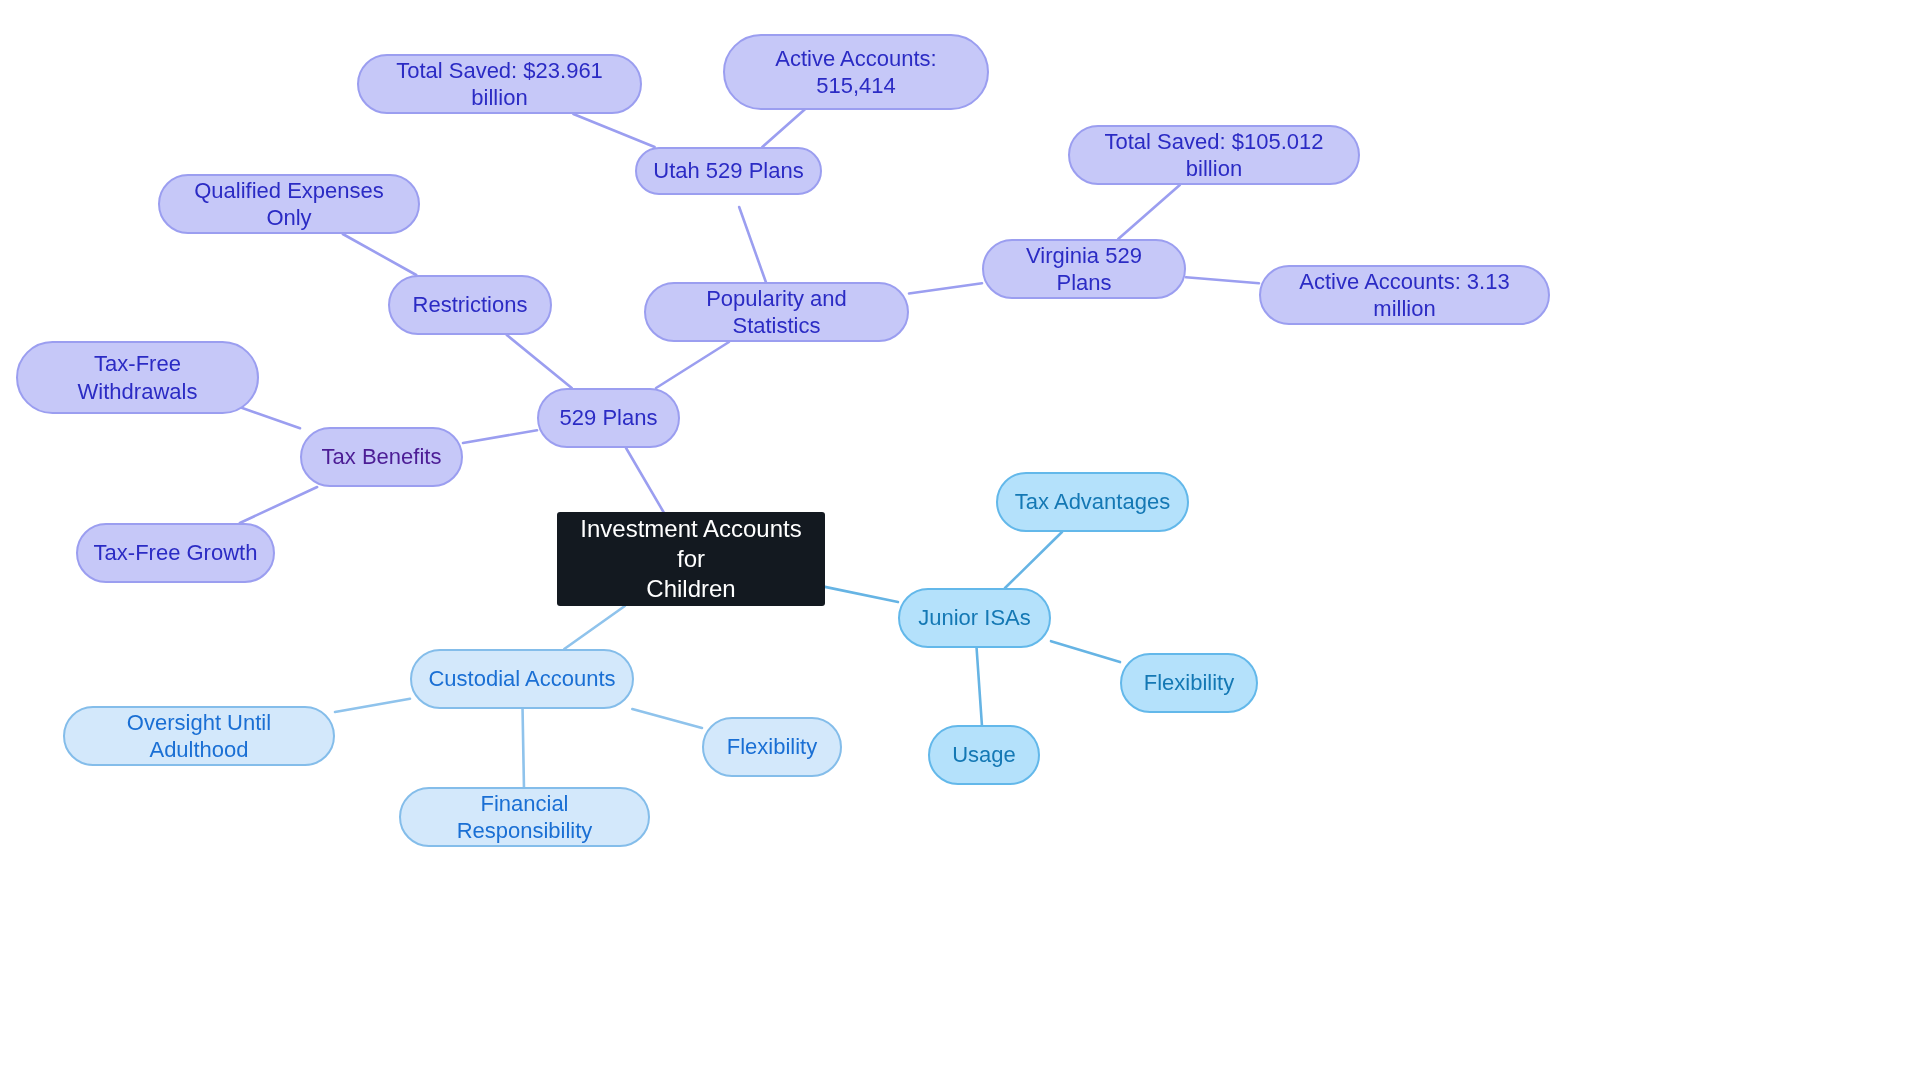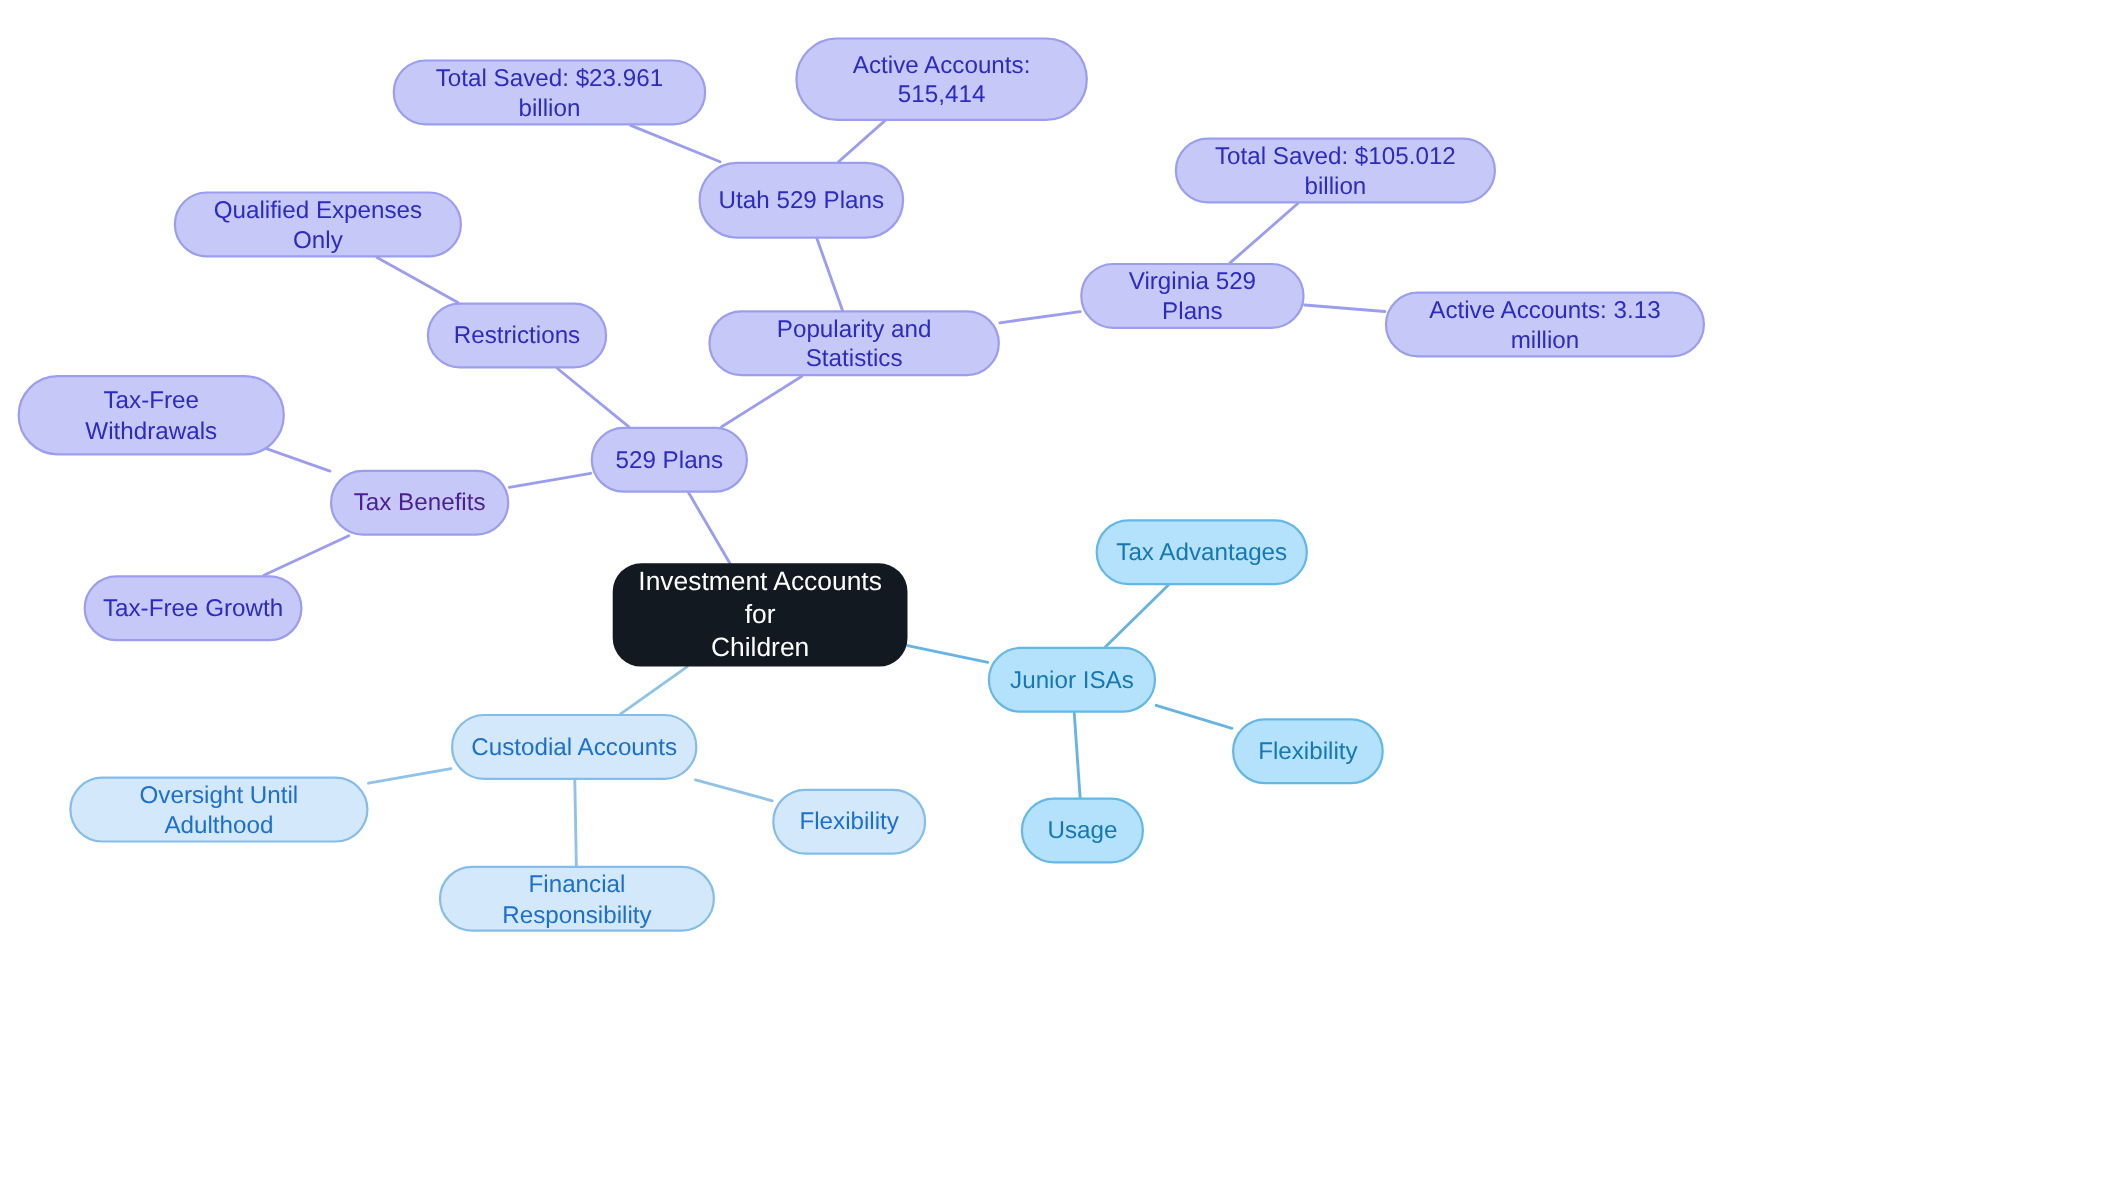--- a/index.html
+++ b/index.html
@@ -31,21 +31,21 @@
     justify-content: center;
     text-align: center;
     border-radius: 999px;
     border-style: solid;
     border-width: 2px;
     line-height: 1.25;
     white-space: pre-line;
     padding: 0 14px;
   }
   .node.root {
-    border-radius: 26px;
+    border-radius: 3px;
     border-width: 0;
   }
 </style>
 </head>
 <body>
 
 <div id="canvas">
   <svg id="edges" viewBox="0 0 1920 1083">
       <path d="M 663.5 512 Q 644.7765957446809 480 626.0531914893617 448" fill="none" stroke="#9b9ef0" stroke-width="2.6" stroke-linecap="round"></path>
       <path d="M 537 430.284140969163 Q 500 436.6409691629956 463 442.9977973568282" fill="none" stroke="#9b9ef0" stroke-width="2.6" stroke-linecap="round"></path>
@@ -71,27 +71,27 @@
     </svg>
 <div class="node root" style="left: 557px; top: 512px; width: 268px; height: 94px; background: rgb(19, 25, 32); border-color: rgb(19, 25, 32); color: rgb(255, 255, 255); font-size: 24px;"><span>Investment Accounts for
 Children</span></div>
     <div class="node" style="left: 537px; top: 388px; width: 143px; height: 60px; background: rgb(198, 200, 248); border-color: rgb(155, 158, 240); color: rgb(43, 43, 196); font-size: 22px;"><span>529 Plans</span></div>
     <div class="node" style="left: 300px; top: 427px; width: 163px; height: 60px; background: rgb(198, 200, 248); border-color: rgb(155, 158, 240); color: #4c1d95; font-size: 22px;"><span>Tax Benefits</span></div>
     <div class="node" style="left: 16px; top: 341px; width: 243px; height: 73px; background: rgb(198, 200, 248); border-color: rgb(155, 158, 240); color: rgb(43, 43, 196); font-size: 22px;"><span>Tax-Free Withdrawals</span></div>
     <div class="node" style="left: 76px; top: 523px; width: 199px; height: 60px; background: rgb(198, 200, 248); border-color: rgb(155, 158, 240); color: rgb(43, 43, 196); font-size: 22px;"><span>Tax-Free Growth</span></div>
     <div class="node" style="left: 388px; top: 275px; width: 164px; height: 60px; background: rgb(198, 200, 248); border-color: rgb(155, 158, 240); color: rgb(43, 43, 196); font-size: 22px;"><span>Restrictions</span></div>
     <div class="node" style="left: 158px; top: 174px; width: 262px; height: 60px; background: rgb(198, 200, 248); border-color: rgb(155, 158, 240); color: rgb(43, 43, 196); font-size: 22px;"><span>Qualified Expenses Only</span></div>
     <div class="node" style="left: 644px; top: 282px; width: 265px; height: 60px; background: rgb(198, 200, 248); border-color: rgb(155, 158, 240); color: rgb(43, 43, 196); font-size: 22px;"><span>Popularity and Statistics</span></div>
-    <div class="node" style="left: 635px; top: 147px; width: 187px; height: 70px; background: rgb(198, 200, 248); border-color: rgb(155, 158, 240); color: rgb(43, 43, 196); font-size: 22px;"><span>Utah 529 Plans</span></div>
+    <div class="node" style="left: 635px; top: 147px; width: 187px; height: 48px; background: rgb(198, 200, 248); border-color: rgb(155, 158, 240); color: rgb(43, 43, 196); font-size: 22px;"><span>Utah 529 Plans</span></div>
     <div class="node" style="left: 357px; top: 54px; width: 285px; height: 60px; background: rgb(198, 200, 248); border-color: rgb(155, 158, 240); color: rgb(43, 43, 196); font-size: 22px;"><span>Total Saved: $23.961 billion</span></div>
     <div class="node" style="left: 723px; top: 34px; width: 266px; height: 76px; background: rgb(198, 200, 248); border-color: rgb(155, 158, 240); color: rgb(43, 43, 196); font-size: 22px;"><span>Active Accounts: 515,414</span></div>
     <div class="node" style="left: 982px; top: 239px; width: 204px; height: 60px; background: rgb(198, 200, 248); border-color: rgb(155, 158, 240); color: rgb(43, 43, 196); font-size: 22px;"><span>Virginia 529 Plans</span></div>
     <div class="node" style="left: 1068px; top: 125px; width: 292px; height: 60px; background: rgb(198, 200, 248); border-color: rgb(155, 158, 240); color: rgb(43, 43, 196); font-size: 22px;"><span>Total Saved: $105.012 billion</span></div>
     <div class="node" style="left: 1259px; top: 265px; width: 291px; height: 60px; background: rgb(198, 200, 248); border-color: rgb(155, 158, 240); color: rgb(43, 43, 196); font-size: 22px;"><span>Active Accounts: 3.13 million</span></div>
     <div class="node" style="left: 898px; top: 588px; width: 153px; height: 60px; background: rgb(180, 225, 251); border-color: rgb(99, 184, 234); color: rgb(20, 120, 180); font-size: 22px;"><span>Junior ISAs</span></div>
     <div class="node" style="left: 996px; top: 472px; width: 193px; height: 60px; background: rgb(180, 225, 251); border-color: rgb(99, 184, 234); color: rgb(20, 120, 180); font-size: 22px;"><span>Tax Advantages</span></div>
     <div class="node" style="left: 1120px; top: 653px; width: 138px; height: 60px; background: rgb(180, 225, 251); border-color: rgb(99, 184, 234); color: rgb(20, 120, 180); font-size: 22px;"><span>Flexibility</span></div>
     <div class="node" style="left: 928px; top: 725px; width: 112px; height: 60px; background: rgb(180, 225, 251); border-color: rgb(99, 184, 234); color: rgb(20, 120, 180); font-size: 22px; text-align: right;"><span>Usage</span></div>
     <div class="node" style="left: 410px; top: 649px; width: 224px; height: 60px; background: rgb(211, 232, 251); border-color: rgb(132, 189, 234); color: rgb(26, 111, 212); font-size: 22px;"><span>Custodial Accounts</span></div>
     <div class="node" style="left: 63px; top: 706px; width: 272px; height: 60px; background: rgb(211, 232, 251); border-color: rgb(132, 189, 234); color: rgb(26, 111, 212); font-size: 22px;"><span>Oversight Until Adulthood</span></div>
-    <div class="node" style="left: 399px; top: 787px; width: 251px; height: 60px; background: rgb(211, 232, 251); border-color: rgb(132, 189, 234); color: rgb(26, 111, 212); font-size: 22px; align-items: flex-end;"><span>Financial Responsibility</span></div>
+    <div class="node" style="left: 399px; top: 787px; width: 251px; height: 60px; background: rgb(211, 232, 251); border-color: rgb(132, 189, 234); color: rgb(26, 111, 212); font-size: 22px;"><span>Financial Responsibility</span></div>
     <div class="node" style="left: 702px; top: 717px; width: 140px; height: 60px; background: rgb(211, 232, 251); border-color: rgb(132, 189, 234); color: rgb(26, 111, 212); font-size: 22px;"><span>Flexibility</span></div>
   </div>
 
 </body></html>

